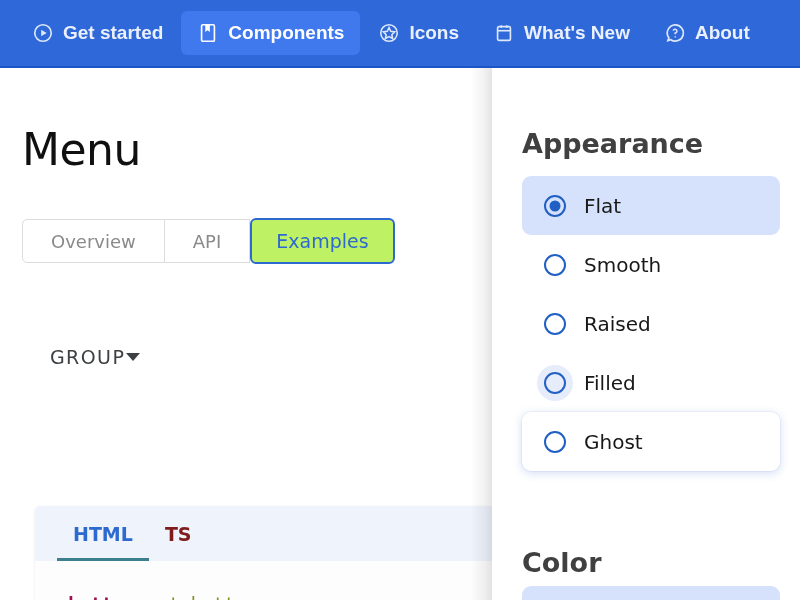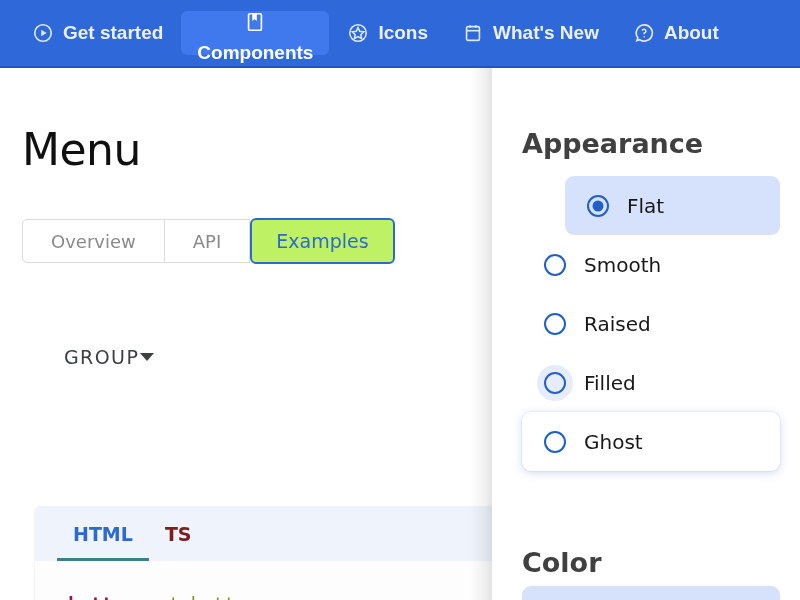--- a/index.html
+++ b/index.html
@@ -23,22 +23,23 @@
     border-bottom: 2px solid #1e55c4;
   }
   .navitem {
     display: flex; align-items: center; gap: 9px;
     height: 44px; padding: 0 16px;
     border-radius: 6px;
     color: #eaf0fd;
     font-size: 19px; font-weight: 600;
     white-space: nowrap;
     cursor: pointer;
-  }
-  .navitem.active { background: #4079ee; color: #ffffff; flex-direction: column; }
+    justify-content: center;
+  }
+  .navitem.active { background: #4079ee; color: #ffffff; }
   .navicon { width: 22px; height: 22px; display: block; flex: none; }
   .navicon svg { width: 22px; height: 22px; display: block; }
 
   
   .page { position: absolute; top: 68px; left: 0; width: 800px; height: 532px; background: #fff; }
 
   .page-title {
     position: absolute; left: 22px; top: 56px;
     font-size: 44px; font-weight: 400; color: #101010;
     letter-spacing: -0.5px;
@@ -70,21 +71,21 @@
     height: 46px;
     margin-top: -1px;
     padding: 0 24px;
     font-size: 19px;
     z-index: 2;
     background: #bef264;
   }
 
   
   .group-row {
-    position: absolute; left: 64px; top: 278px;
+    position: absolute; left: 50px; top: 278px;
     display: flex; align-items: center; gap: 1px;
     cursor: pointer;
   }
   .group-label {
     font-size: 19px; color: #3c4043; letter-spacing: 1.4px;
     font-family: "DejaVu Sans", sans-serif;
   }
   .caret {
     width: 0; height: 0;
     border-left: 7px solid transparent;
@@ -149,21 +150,21 @@
   #h-color { top: 470px; margin-top: 9px; }
 
   .radio-list { position: absolute; left: 30px; top: 108px; width: 258px; }
   .radio-row {
     display: flex; align-items: center; gap: 18px;
     height: 59px; padding-left: 22px;
     border-radius: 9px;
     cursor: pointer;
     position: relative;
   }
-  .radio-row.selected { background: #d6e2fb; margin-left: 43px; }
+  .radio-row.selected { background: #d6e2fb; }
   .radio-row.hovered {
     background: #ffffff;
     box-shadow: 0 2px 10px rgba(40,90,190,0.22), 0 0 0 1px rgba(40,90,190,0.05);
   }
   .radio-mark {
     width: 22px; height: 22px; border-radius: 50%;
     border: 2.5px solid #2060c4;
     flex: none; position: relative;
     background: transparent;
   }

